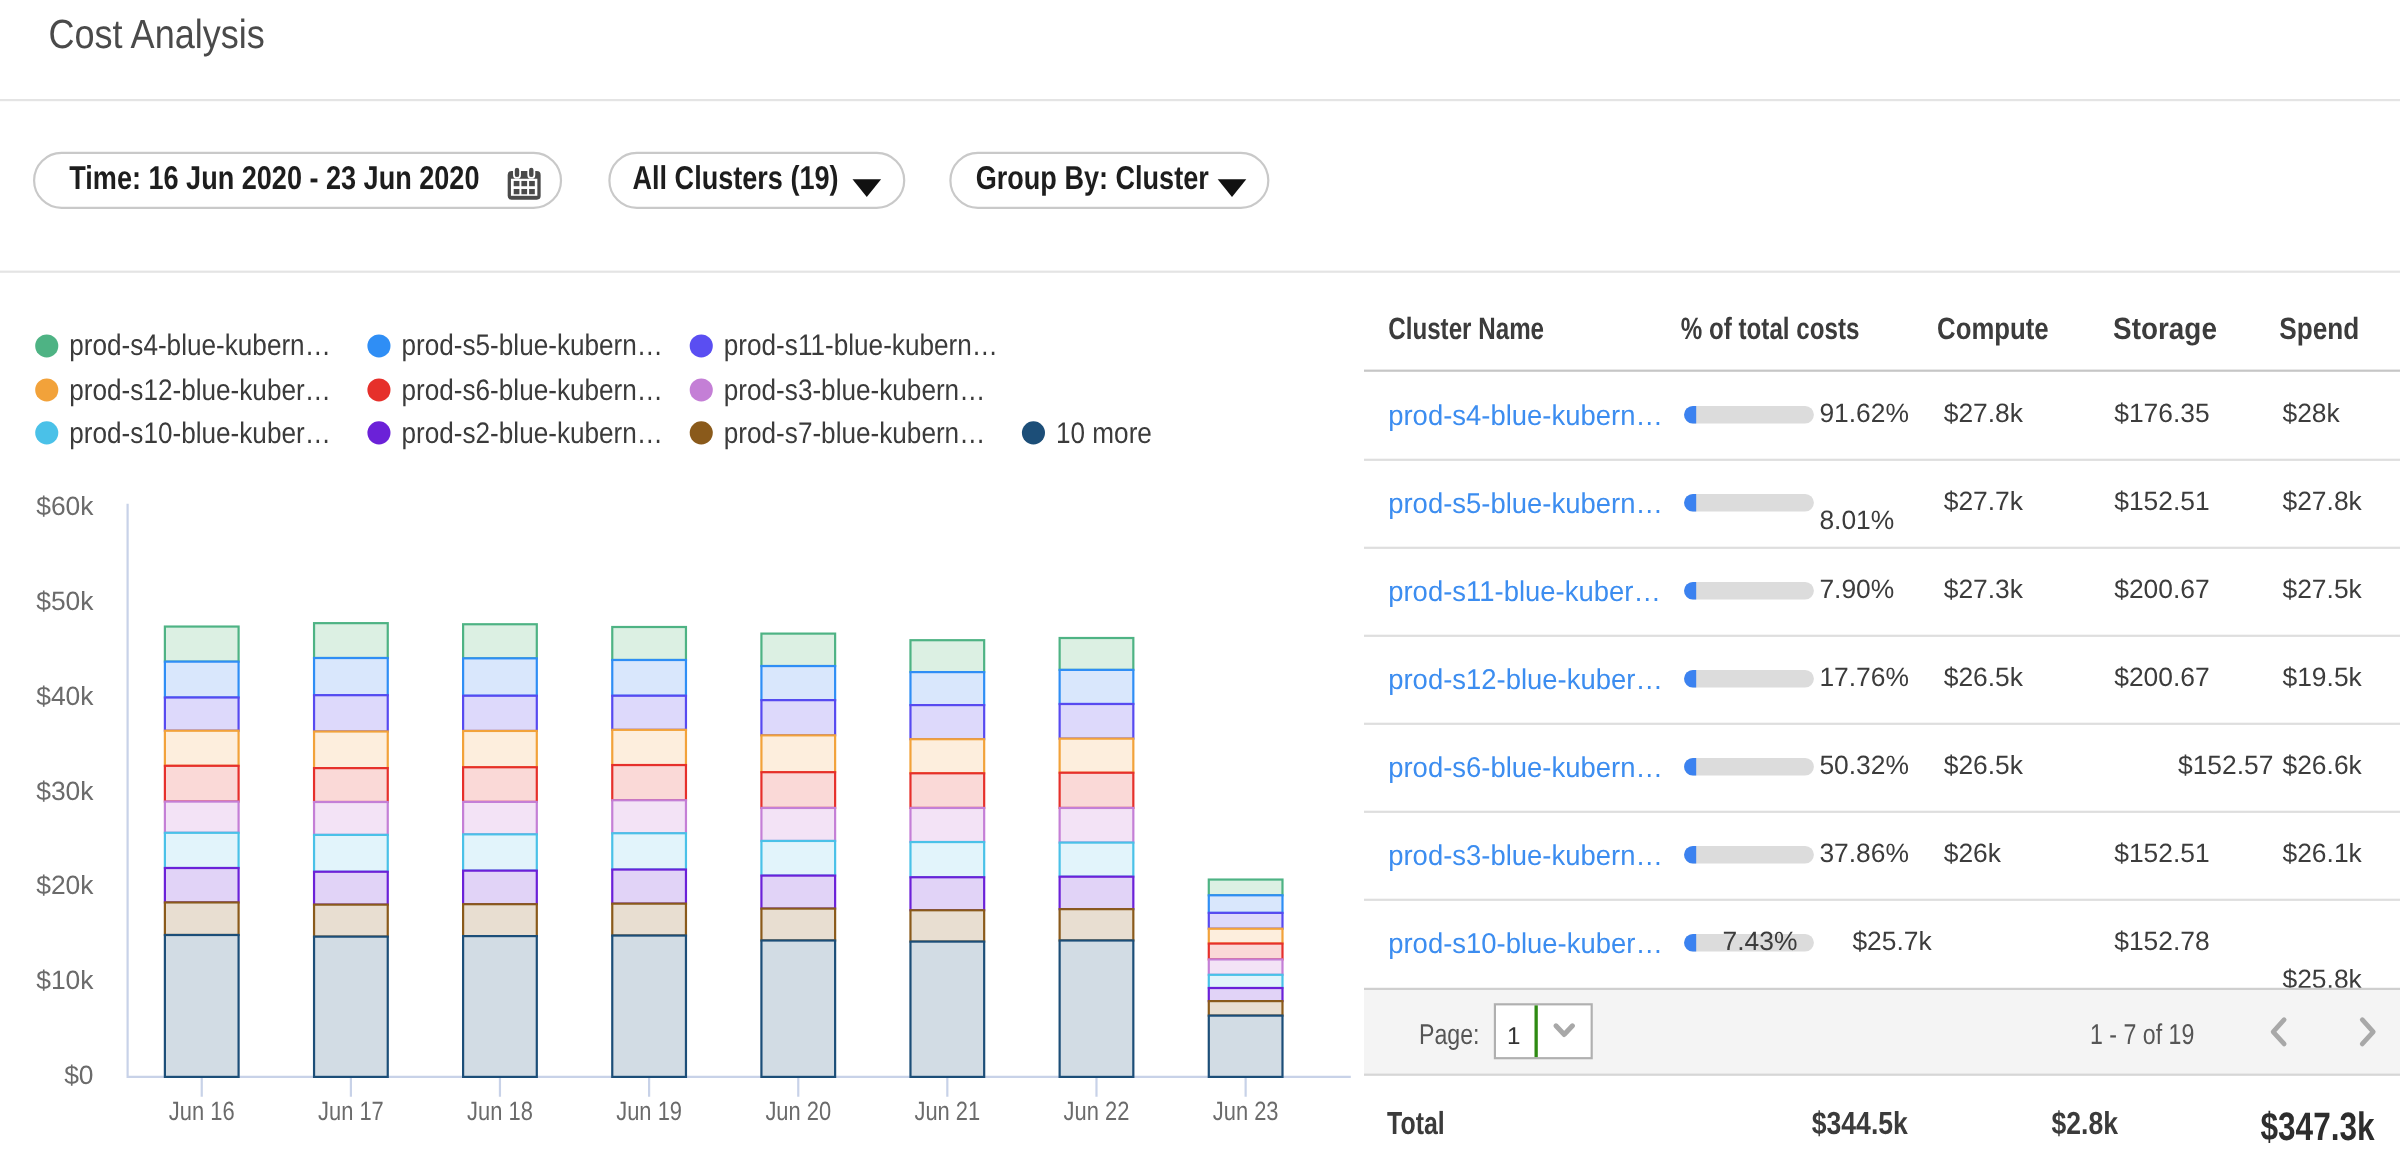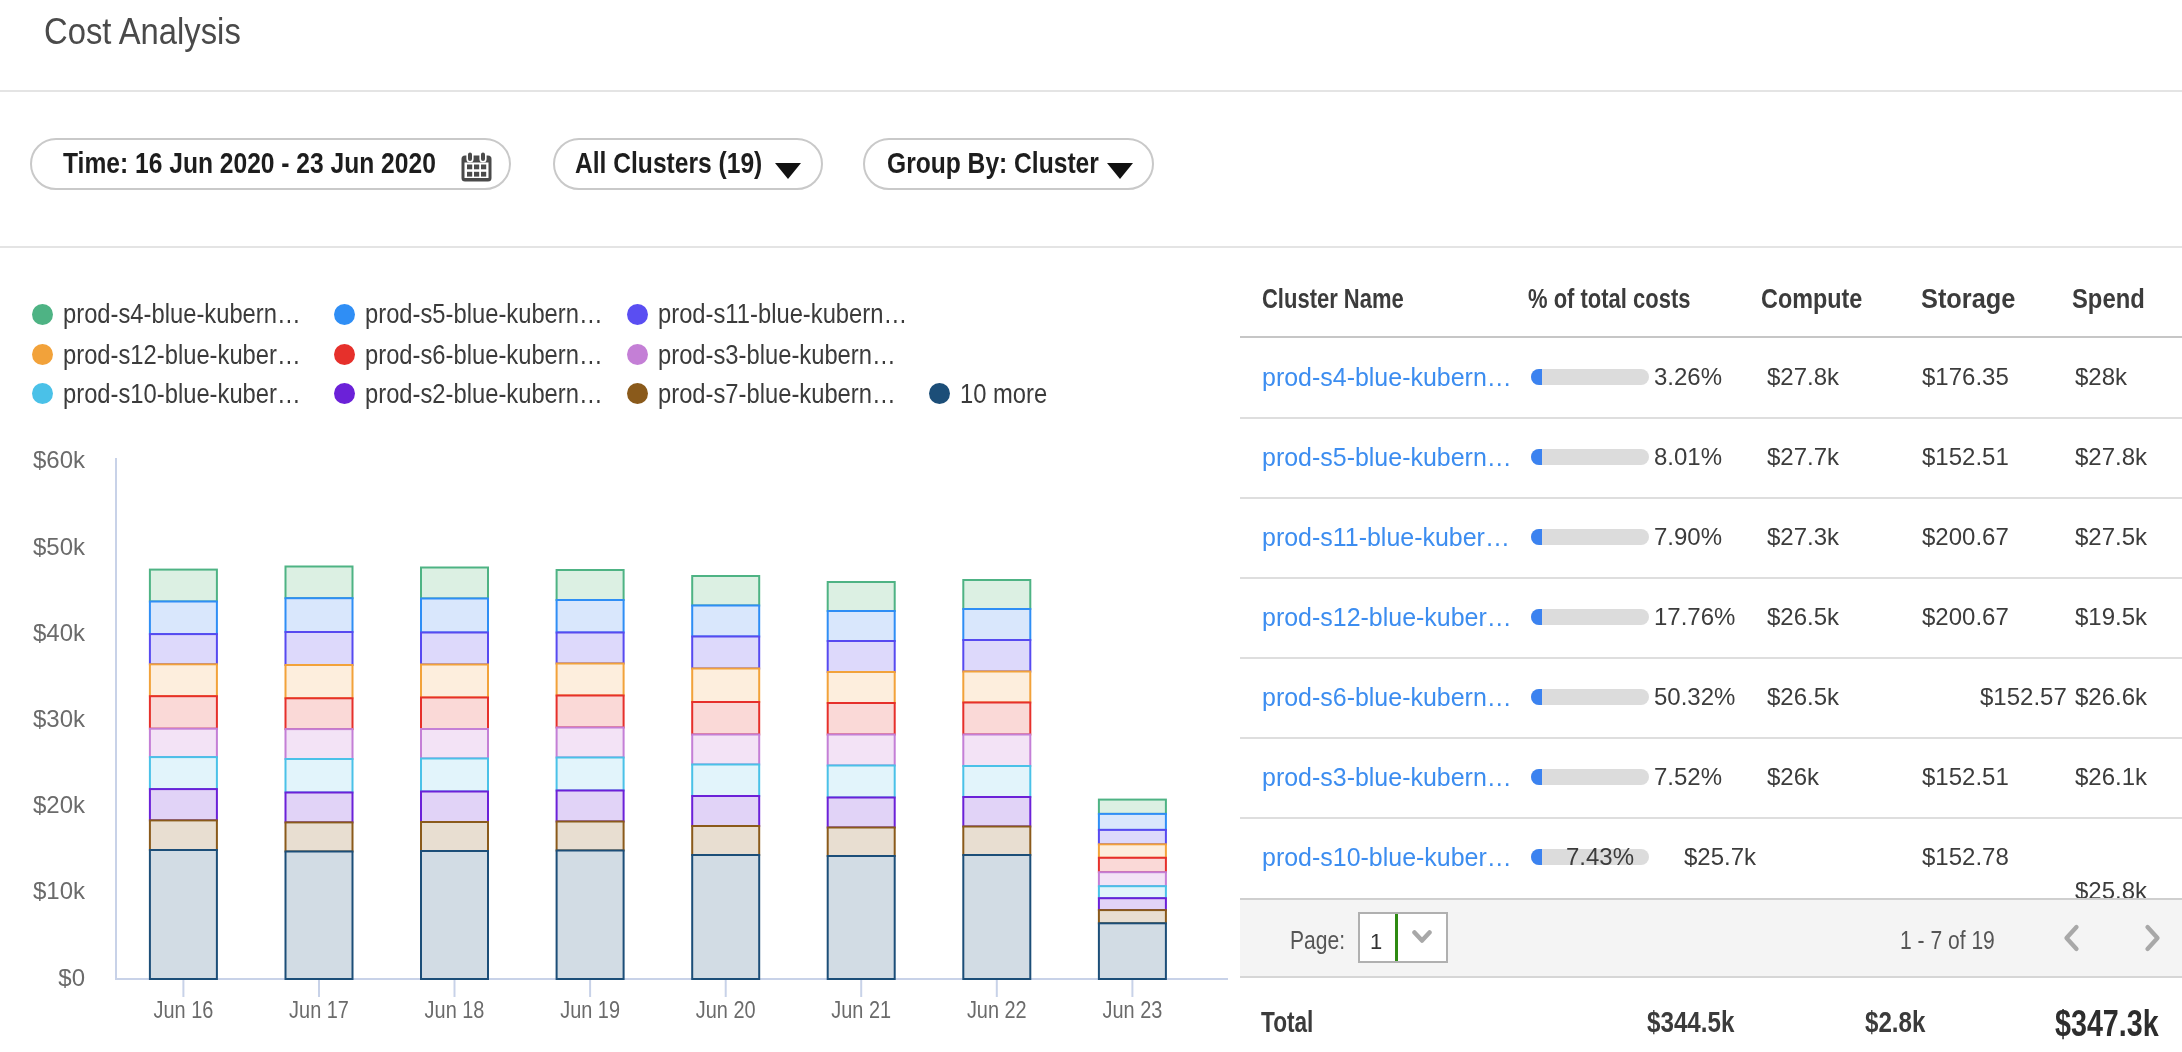--- a/index.html
+++ b/index.html
@@ -173,29 +173,29 @@
   </svg>
 <div class="hdr" style="left:1262px;top:283px;transform:scaleX(0.785)">Cluster Name</div>
 <div class="hdr" style="left:1528px;top:283px;transform:scaleX(0.785)">% of total costs</div>
 <div class="hdr" style="left:1761px;top:283px;transform:scaleX(0.835)">Compute</div>
 <div class="hdr" style="left:1921px;top:283px;transform:scaleX(0.905)">Storage</div>
 <div class="hdr" style="left:2072px;top:283px;transform:scaleX(0.850)">Spend</div>
 <div class="rowline" style="left:1240px;top:336px;width:942px;background:#c6c6c6"></div>
 <div class="link" style="left:1262px;top:361.5px">prod-s4-blue-kubern…</div>
 <div class="track" style="left:1531px;top:369.0px"></div>
 <div class="fill" style="left:1531px;top:369.0px"></div>
-<div class="cell" style="left:1654px;top:363.0px">3.26%</div>
+<div class="cell" style="left:1654px;top:363.0px">91.62%</div>
 <div class="cell" style="left:1767px;top:363.0px">$27.8k</div>
 <div class="cell" style="left:1922px;top:363.0px">$176.35</div>
 <div class="cell" style="left:2075px;top:363.0px">$28k</div>
 <div class="rowline" style="left:1240px;top:417px;width:942px"></div>
 <div class="link" style="left:1262px;top:441.5px">prod-s5-blue-kubern…</div>
 <div class="track" style="left:1531px;top:449.0px"></div>
 <div class="fill" style="left:1531px;top:449.0px"></div>
-<div class="cell" style="left:1654px;top:443.0px">8.01%</div>
+<div class="cell" style="left:1654px;top:460px">8.01%</div>
 <div class="cell" style="left:1767px;top:443.0px">$27.7k</div>
 <div class="cell" style="left:1922px;top:443.0px">$152.51</div>
 <div class="cell" style="left:2075px;top:443.0px">$27.8k</div>
 <div class="rowline" style="left:1240px;top:497px;width:942px"></div>
 <div class="link" style="left:1262px;top:521.5px">prod-s11-blue-kuber…</div>
 <div class="track" style="left:1531px;top:529.0px"></div>
 <div class="fill" style="left:1531px;top:529.0px"></div>
 <div class="cell" style="left:1654px;top:523.0px">7.90%</div>
 <div class="cell" style="left:1767px;top:523.0px">$27.3k</div>
 <div class="cell" style="left:1922px;top:523.0px">$200.67</div>
@@ -213,21 +213,21 @@
 <div class="track" style="left:1531px;top:689.0px"></div>
 <div class="fill" style="left:1531px;top:689.0px"></div>
 <div class="cell" style="left:1654px;top:683.0px">50.32%</div>
 <div class="cell" style="left:1767px;top:683.0px">$26.5k</div>
 <div class="cell" style="left:1980px;top:683.0px">$152.57</div>
 <div class="cell" style="left:2075px;top:683.0px">$26.6k</div>
 <div class="rowline" style="left:1240px;top:737px;width:942px"></div>
 <div class="link" style="left:1262px;top:761.5px">prod-s3-blue-kubern…</div>
 <div class="track" style="left:1531px;top:769.0px"></div>
 <div class="fill" style="left:1531px;top:769.0px"></div>
-<div class="cell" style="left:1654px;top:763.0px">7.52%</div>
+<div class="cell" style="left:1654px;top:763.0px">37.86%</div>
 <div class="cell" style="left:1767px;top:763.0px">$26k</div>
 <div class="cell" style="left:1922px;top:763.0px">$152.51</div>
 <div class="cell" style="left:2075px;top:763.0px">$26.1k</div>
 <div class="rowline" style="left:1240px;top:817px;width:942px"></div>
 <div class="link" style="left:1262px;top:841.5px">prod-s10-blue-kuber…</div>
 <div class="track" style="left:1531px;top:849.0px"></div>
 <div class="fill" style="left:1531px;top:849.0px"></div>
 <div class="cell" style="left:1566px;top:843.0px">7.43%</div>
 <div class="cell" style="left:1684px;top:843.0px">$25.7k</div>
 <div class="cell" style="left:1922px;top:843.0px">$152.78</div>

